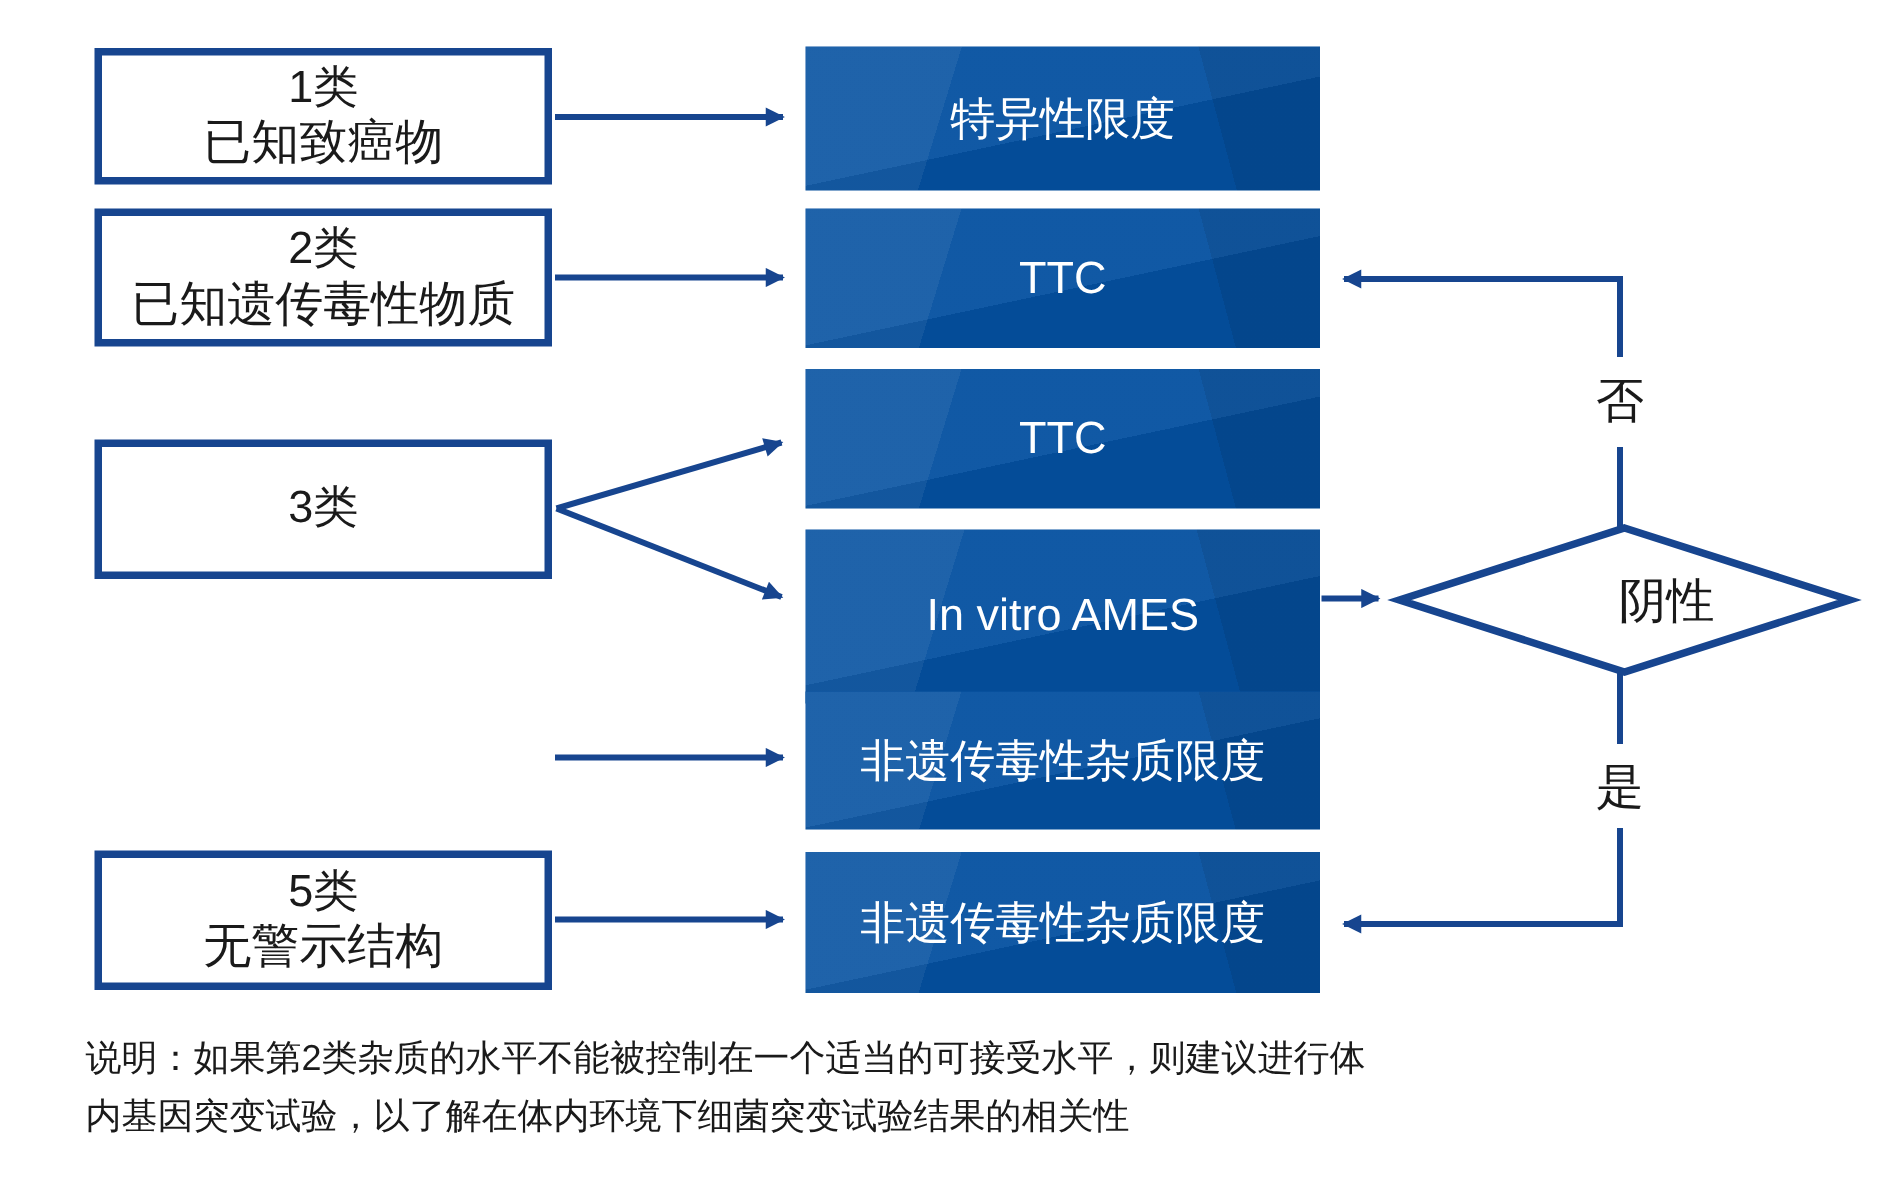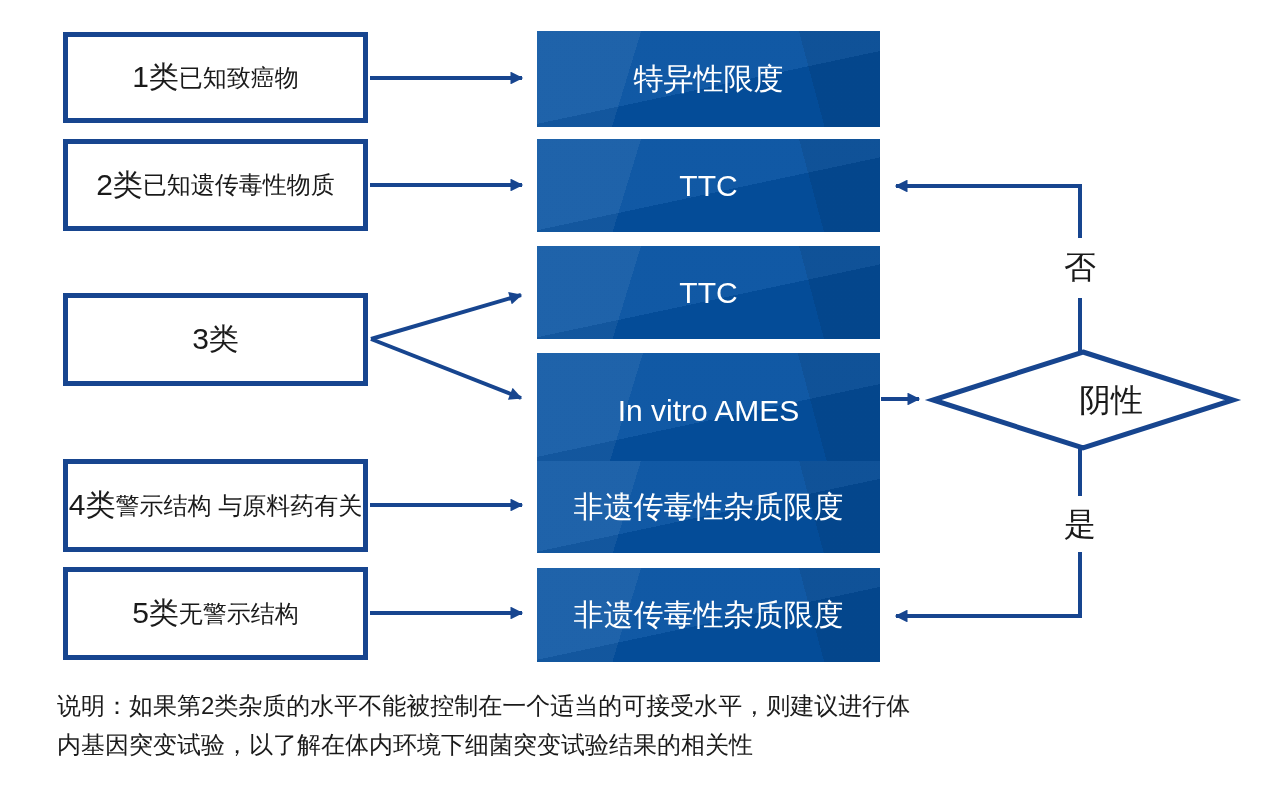--- a/index.html
+++ b/index.html
@@ -4,25 +4,25 @@
 <style>
   html,body{margin:0;padding:0;background:#ffffff;}
   body{font-family:"Liberation Sans","DejaVu Sans",sans-serif;}
   #stage{
     position:relative;width:1267px;height:795px;background:#ffffff;overflow:hidden;
   }
   
   .lbox{
     position:absolute;left:63px;width:295px;
     border:5px solid #17458f;background:#ffffff;
-    display:flex;flex-direction:row;align-items:center;justify-content:center;
+    display:flex;flex-direction:column;align-items:center;justify-content:center;
     color:#1a1a1a;text-align:center;line-height:1.15;
   }
   .lbox-title{font-size:30px;}
-  .lbox-sub{font-size:24px;}
+  .lbox-sub{font-size:32px;}
   
   .rbox{
     position:absolute;left:537px;width:343px;background:#0450a0;
     display:flex;align-items:center;justify-content:center;
     color:#ffffff;font-size:30px;text-align:center;overflow:hidden;
   }
   .rbox::after{ 
     content:"";position:absolute;inset:0;pointer-events:none;
     background:
       linear-gradient(107deg, rgba(255,255,255,0.06) 0 28%, rgba(255,255,255,0) 28%),
@@ -74,24 +74,20 @@
     <div class="lbox-title">1类</div>
     <div class="lbox-sub">已知致癌物</div>
   </div>
   <div class="lbox" style="top:139px;height:82px">
     <div class="lbox-title">2类</div>
     <div class="lbox-sub">已知遗传毒性物质</div>
   </div>
   <div class="lbox" style="top:293px;height:83px">
     <div class="lbox-title">3类</div>
   </div>
-  <div class="lbox" style="top:459px;height:83px">
-    <div class="lbox-title">4类</div>
-    <div class="lbox-sub">警示结构 与原料药有关</div>
-  </div>
   <div class="lbox" style="top:567px;height:83px">
     <div class="lbox-title">5类</div>
     <div class="lbox-sub">无警示结构</div>
   </div>
 
   <div class="rbox" style="top:31px;height:96px">
     <span class="rbox-label">特异性限度</span>
   </div>
   <div class="rbox" style="top:139px;height:93px">
     <span class="rbox-label">TTC</span>

